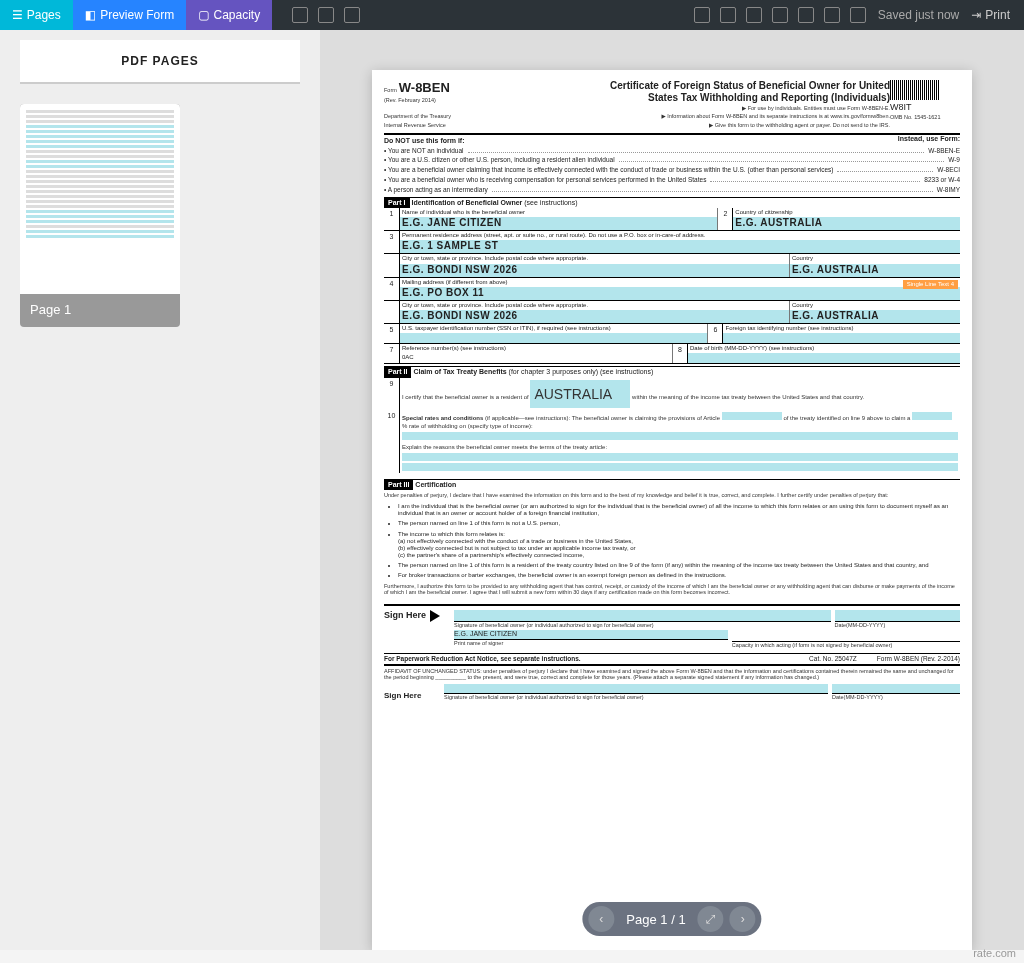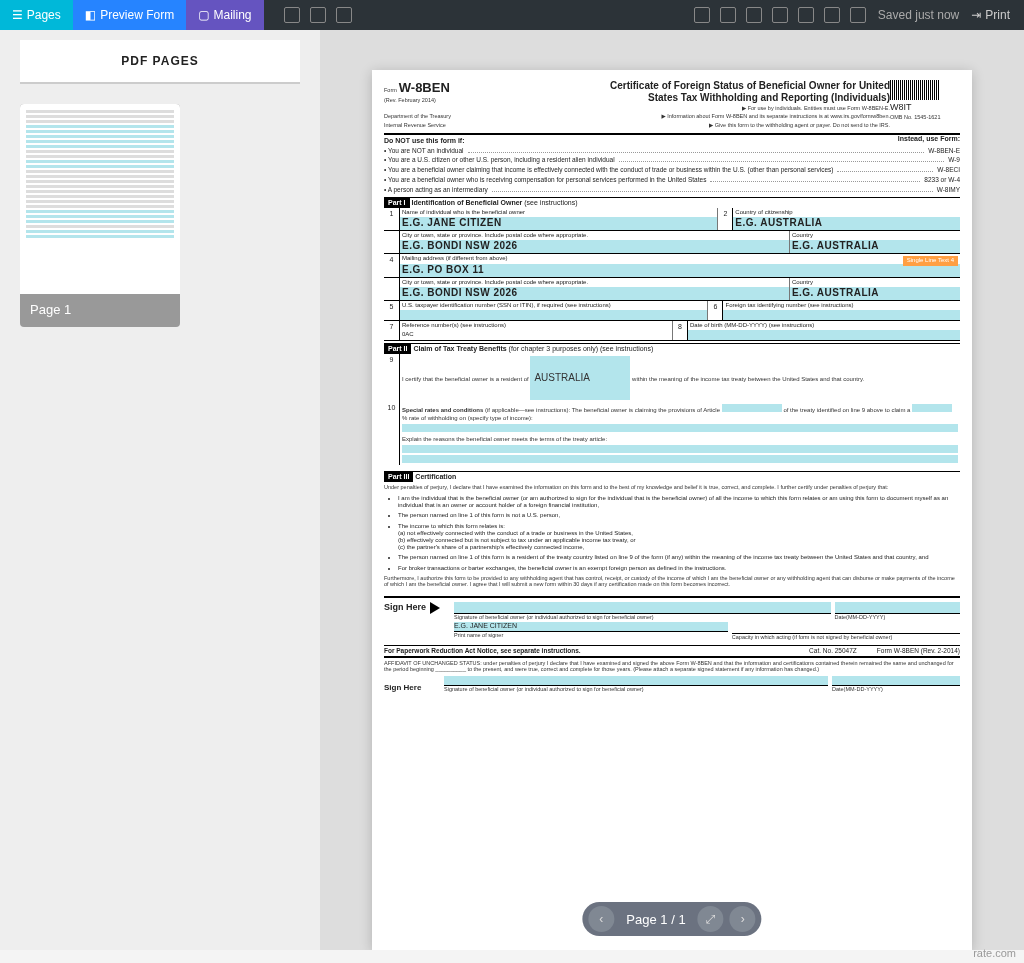--- a/index.html
+++ b/index.html
@@ -63,21 +63,21 @@
   <div class="tb-btn tb-pages">
       <span>☰</span>
       <span>Pages</span>
     </div>
   <div class="tb-btn tb-preview">
       <span>◧</span>
       <span>Preview Form</span>
     </div>
   <div class="tb-btn tb-publish">
       <span>▢</span>
-      <span>Mailing</span>
+      <span>Capacity</span>
     </div>
   <div class="tb-tools">
     <div class="ico"></div>
     <div class="ico"></div>
     <div class="ico"></div>
   </div>
   <div class="tb-rtools">
     <div class="ico"></div>
     <div class="ico"></div>
     <div class="ico"></div>
@@ -195,20 +195,27 @@
             <div class="lbl">Name of individual who is the beneficial owner</div>
             <div class="val hl">E.G. JANE CITIZEN</div>
           </div>
         <div class="num col">2</div>
         <div style="flex:1">
             <div class="lbl">Country of citizenship</div>
             <div class="val hl">E.G. AUSTRALIA</div>
           </div>
       </div>
       <div class="fld">
+        <div class="num">3</div>
+        <div style="flex:1">
+            <div class="lbl">Permanent residence address (street, apt. or suite no., or rural route). Do not use a P.O. box or in-care-of address.</div>
+            <div class="val hl">E.G. 1 SAMPLE ST</div>
+          </div>
+      </div>
+      <div class="fld">
         <div class="num"></div>
         <div style="flex:1.6">
             <div class="lbl">City or town, state or province. Include postal code where appropriate.</div>
             <div class="val hl">E.G. BONDI NSW 2026</div>
           </div>
         <div class="col" style="flex:.7;position:relative">
             <div class="lbl">Country</div>
             <div class="val hl">E.G. AUSTRALIA</div>
           </div>
       </div>
@@ -258,21 +265,21 @@
 
       <div class="sec">
         <span class="part">Part II</span>
         <b>Claim of Tax Treaty Benefits</b>
         <span>(for chapter 3 purposes only) (see instructions)</span>
       </div>
       <div class="fld" style="border-bottom:none">
         <div class="num">9</div>
         <div style="flex:1;padding:2px" class="small">
           <span>I certify that the beneficial owner is a resident of</span>
-          <span class="hl" style="display:inline-block;min-width:100px;font-size:10px;padding:16px 4px">AUSTRALIA</span>
+          <span class="hl" style="display:inline-block;min-width:100px;font-size:14px;padding:6px 4px">AUSTRALIA</span>
           <span>within the meaning of the income tax treaty between the United States and that country.</span>
         </div>
       </div>
       <div class="fld" style="border-bottom:none">
         <div class="num">10</div>
         <div style="flex:1;padding:2px" class="small">
           <b>Special rates and conditions</b>
           <span>(if applicable—see instructions): The beneficial owner is claiming the provisions of Article</span>
           <span class="hl" style="display:inline-block;width:60px;height:8px"></span>
           <span>of the treaty identified on line 9 above to claim a</span>

